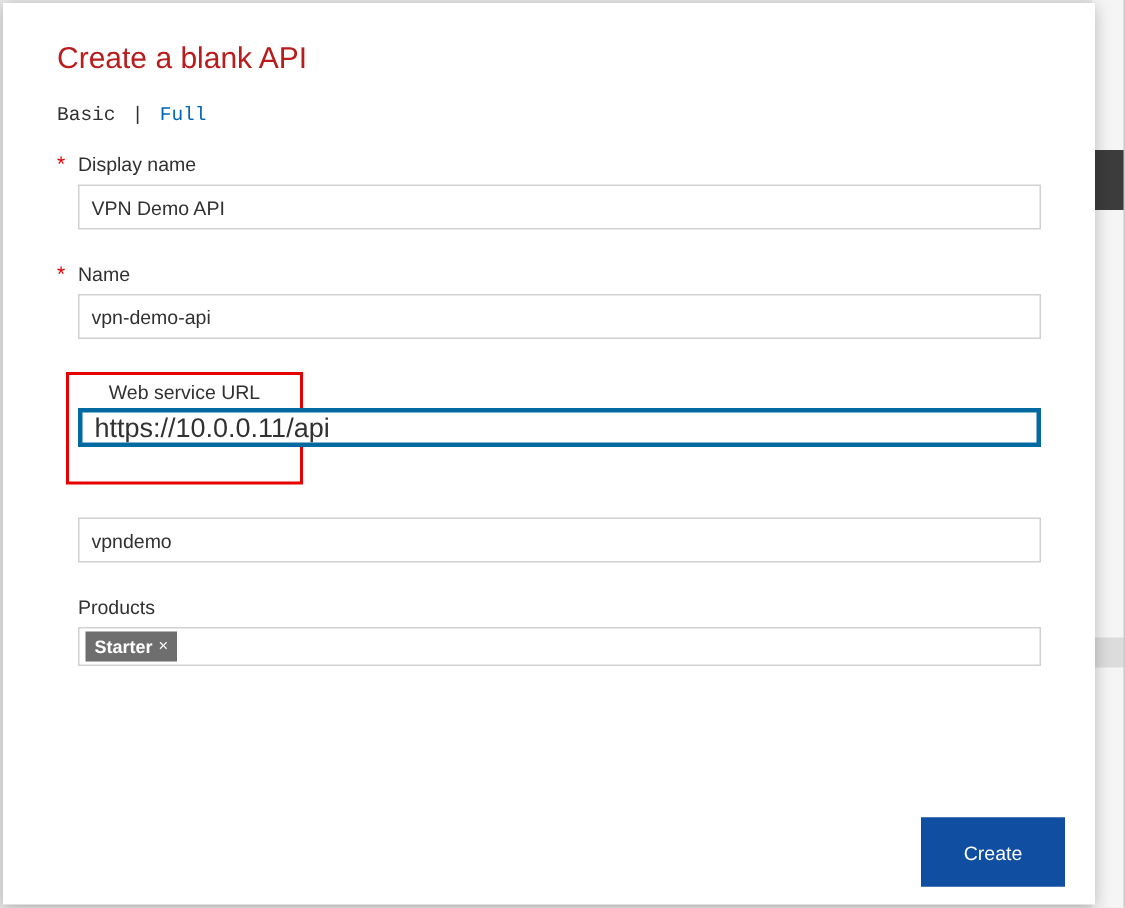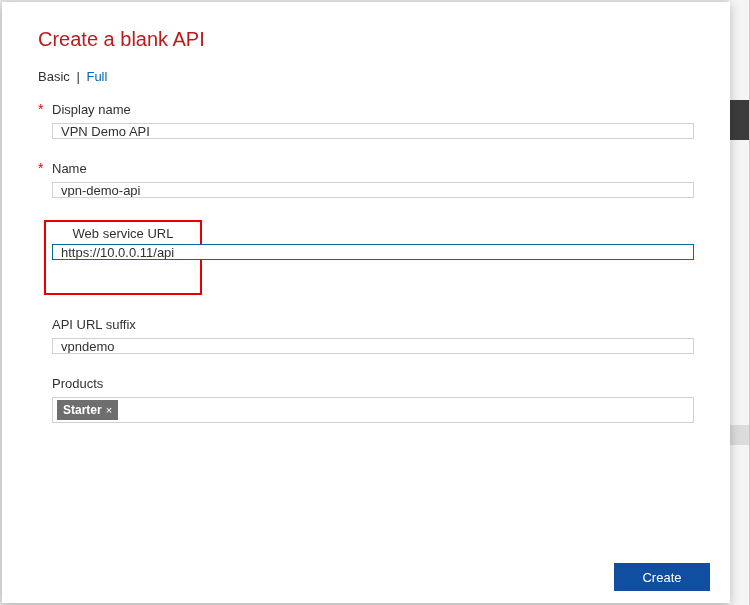--- a/index.html
+++ b/index.html
@@ -33,20 +33,21 @@
   }
   h1 {
     font-size: 20px;
     font-weight: 400;
     margin: 6px 0 18px 0;
     color: #b91c1c;
   }
   .tabswitch {
     font-size: 13px;
     margin-bottom: 18px;
+    font-family: Liberation Mono, monospace;
   }
   .tabswitch .tab {
     cursor: pointer;
   }
   .tabswitch .active { color: #323130; }
   .tabswitch .sep { color: #323130; margin: 0 3px; }
   .tabswitch .inactive { color: #0067b8; }
 
   .field {
     margin-bottom: 22px;
@@ -60,21 +61,21 @@
   }
   .req {
     color: #e00000;
     margin-right: 8px;
     font-size: 14px;
     line-height: 1;
     width: 6px;
   }
   .field input[type=text] {
     width: 100%;
-    height: 16px;
+    height: 30px;
     border: 1px solid #d1d1d1;
     font-family: inherit;
     font-size: 13px;
     padding: 3px 8px;
     color: #323130;
     outline: none;
     background: #fff;
   }
 
   .highlight-box {
@@ -89,24 +90,24 @@
     margin-bottom: 22px;
     padding-left: 14px;
   }
   .web-row input {
     position: relative;
   }
   .web-row .full-input {
     position: absolute;
     left: 14px; right: 0;
     top: 24px;
-    height: 16px;
-    border: 1px solid #0369a1;
+    height: 26px;
+    border: 3px solid #0369a1;
     font-family: inherit;
-    font-size: 13px;
+    font-size: 18px;
     padding: 3px 8px;
     color: #323130;
     background: #fff;
   }
 
   .tagbox {
     width: 100%;
     min-height: 26px;
     border: 1px solid #d1d1d1;
     padding: 2px 4px;
@@ -129,21 +130,21 @@
   }
 
   .footer {
     position: absolute;
     bottom: 12px;
     right: 20px;
     display: flex;
     gap: 10px;
   }
   .btn {
-    height: 28px;
+    height: 46px;
     min-width: 96px;
     border: 1px solid #c8c8c8;
     background: #fff;
     font-family: inherit;
     font-size: 13px;
     cursor: pointer;
     padding: 0 16px;
   }
   .btn.primary {
     background: #0f4ea0;
@@ -195,23 +196,20 @@
       <input class="full-input" type="text" value="https://10.0.0.11/api" style="">
       <div class="highlight-box">
         <div class="field-label">
           <span>Web service URL</span>
         </div>
         <div style="height:26px"></div>
       </div>
     </div>
 
     <div class="field" style="margin-top:6px;">
-      <div class="field-label indent">
-        <span>API URL suffix</span>
-      </div>
       <div class="indent">
         <input type="text" value="vpndemo" style="">
       </div>
     </div>
 
     <div class="field">
       <div class="field-label indent">
         <span>Products</span>
       </div>
       <div class="indent">

